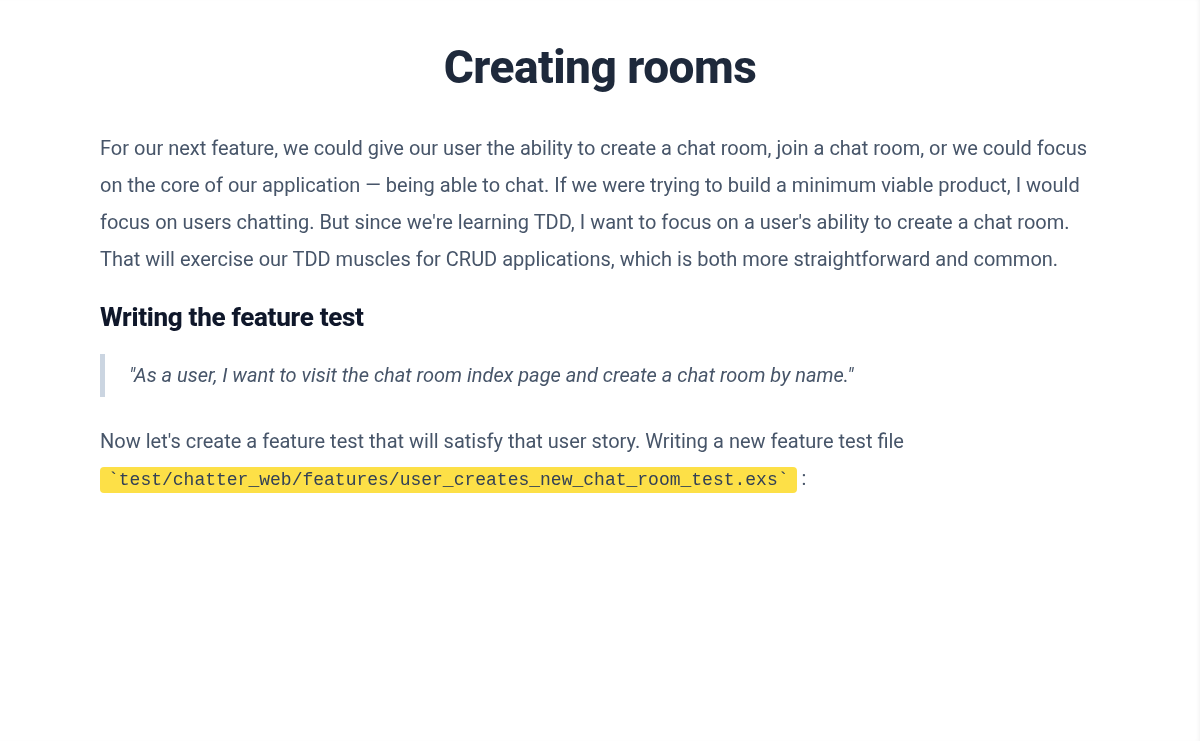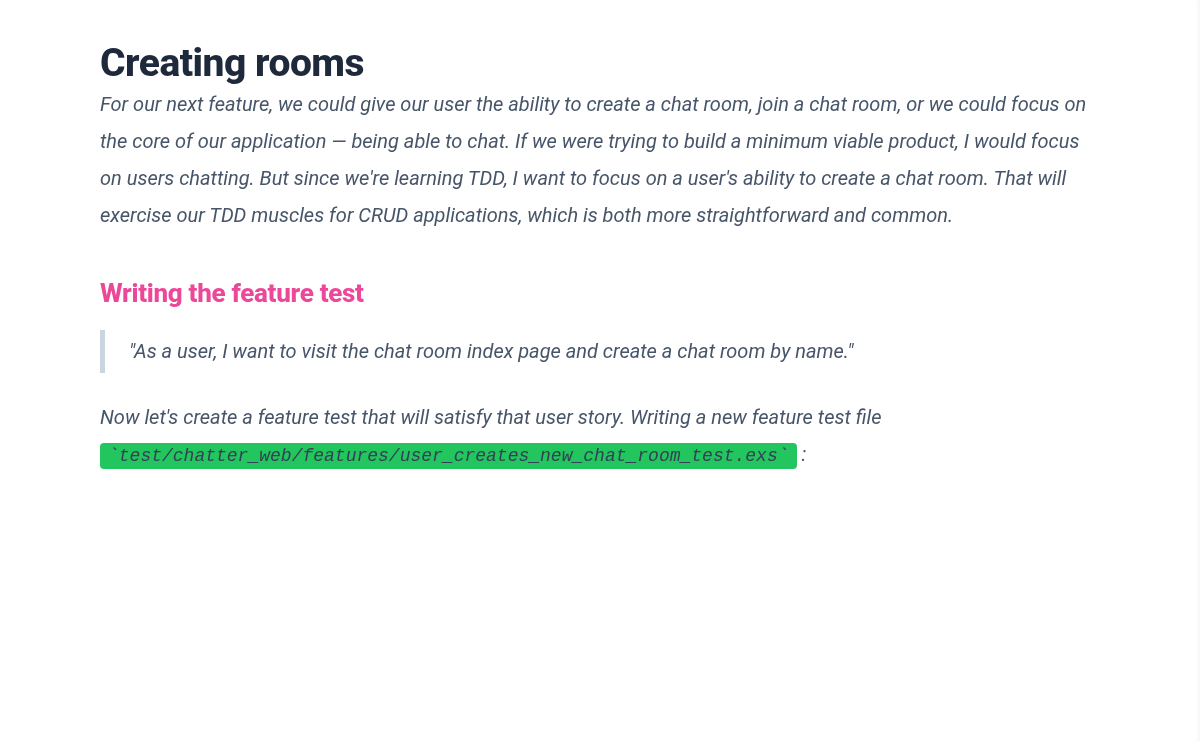--- a/index.html
+++ b/index.html
@@ -13,61 +13,62 @@
       background-color: #ffffff;
       color: #1e293b;
       padding: 40px 100px 40px 100px;
       width: 1200px;
       height: 741px;
       overflow: hidden;
       box-shadow: inset -3px 0 5px -3px rgba(0,0,0,0.08);
     }
     
     h1 {
-      font-size: 39px;
+      font-size: 46px;
       font-weight: 800;
       color: #1e293b;
       letter-spacing: -0.5px;
+      margin-bottom: 36px;
+      text-align: center;
     }
     
     h2 {
       font-size: 26px;
       font-weight: 800;
-      color: #ec4899;
+      color: #0f172a;
       letter-spacing: -0.3px;
-      margin-top: 44px;
+      margin-top: 24px;
       margin-bottom: 22px;
     }
     
     p {
       font-size: 20px;
       line-height: 1.85;
       color: #475569;
       margin-bottom: 22px;
-      font-style: italic;
     }
     
     blockquote {
       border-left: 5px solid #cbd5e1;
       padding: 4px 0 4px 24px;
       margin: 22px 0 26px 0;
     }
     
     blockquote p {
       font-style: italic;
       font-size: 20px;
       color: #475569;
       margin-bottom: 0;
       line-height: 1.75;
     }
     
     code {
       font-family: "SFMono-Regular", Consolas, "Liberation Mono", Menlo, Courier, monospace;
       font-size: 18px;
-      background-color: #22c55e;
+      background-color: #fde047;
       padding: 3px 8px;
       border-radius: 4px;
       color: #334155;
     }
     
     .content-wrap {
       max-width: 1000px;
     }
   </style>
 </head>

